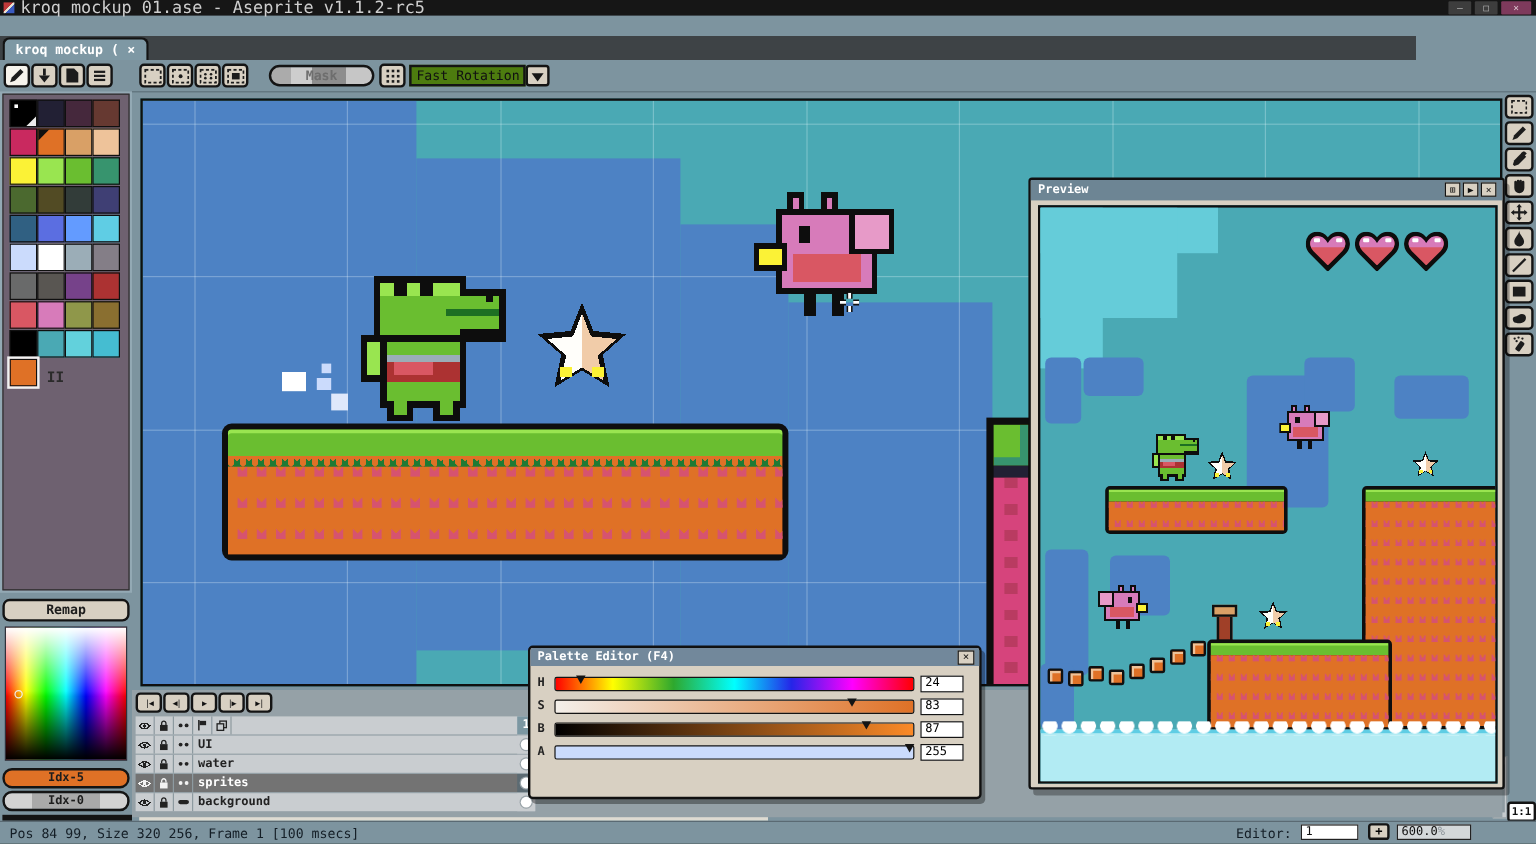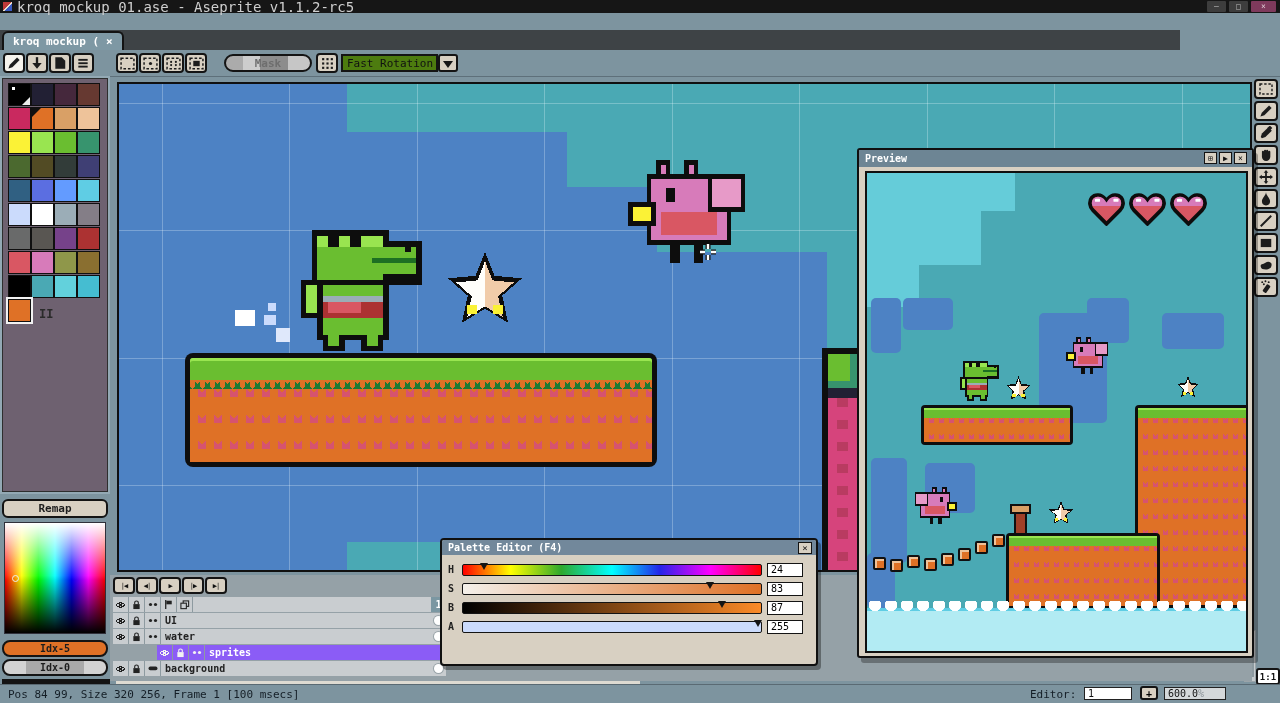--- a/index.html
+++ b/index.html
@@ -82,21 +82,21 @@
   .btn11{left:1256px;top:668px;width:24px;height:17px;background:#fff;border:2px solid #141414;border-radius:3px;
        font-size:9px;font-weight:bold;color:#111;display:flex;align-items:center;justify-content:center;z-index:3;}
   
   #timeline{left:110px;top:575px;width:1142px;height:106px;background:#95a1a7;z-index:2;}
   #playback{position:absolute;left:3px;top:2px;display:flex;gap:1px;}
   .pb{width:22px;height:17px;background:#d8d0c2;border:2px solid #141414;border-radius:4px;font-size:7px;letter-spacing:-1px;
        color:#111;display:flex;align-items:center;justify-content:center;}
   #tl-rows{position:absolute;left:3px;top:22px;}
   .tlrow{display:flex;height:15px;margin-bottom:1px;background:#c9cdd0;width:333px;}
   .tlc{width:16px;border-right:1px solid #8d9aa0;display:flex;align-items:center;justify-content:center;color:#222;}
-  .tlrow.sel{background:#8b5cf6;margin-left:44px;}
+  .tlrow.sel{background:#737373;}
   .tlrow.sel .tlc{color:#f2f2f2;}
   .tlname{flex:1;font-size:10px;font-weight:bold;color:#222;display:flex;align-items:center;padding-left:4px;}
   .tlrow.sel .tlname{color:#fff;}
   .tlf{width:15px;margin-left:2px;background:#c9cdd0;display:flex;align-items:center;justify-content:center;}
   .tlf.fhead{background:#7b97a2;color:#fff;font-size:10px;font-weight:bold;}
   .tlf.selcel{background:#5c6b73;}
   .cel{width:9px;height:9px;border-radius:50%;background:#fff;box-shadow:0 0 0 1px #9aa4a9;}
   
   .statusbar{left:0;top:684px;width:1280px;height:19px;background:#7d949f;border-top:1px solid #5a6a73;display:flex;align-items:center;z-index:4;}
   .status-left{margin-left:8px;font-size:11px;color:#141e26;}

